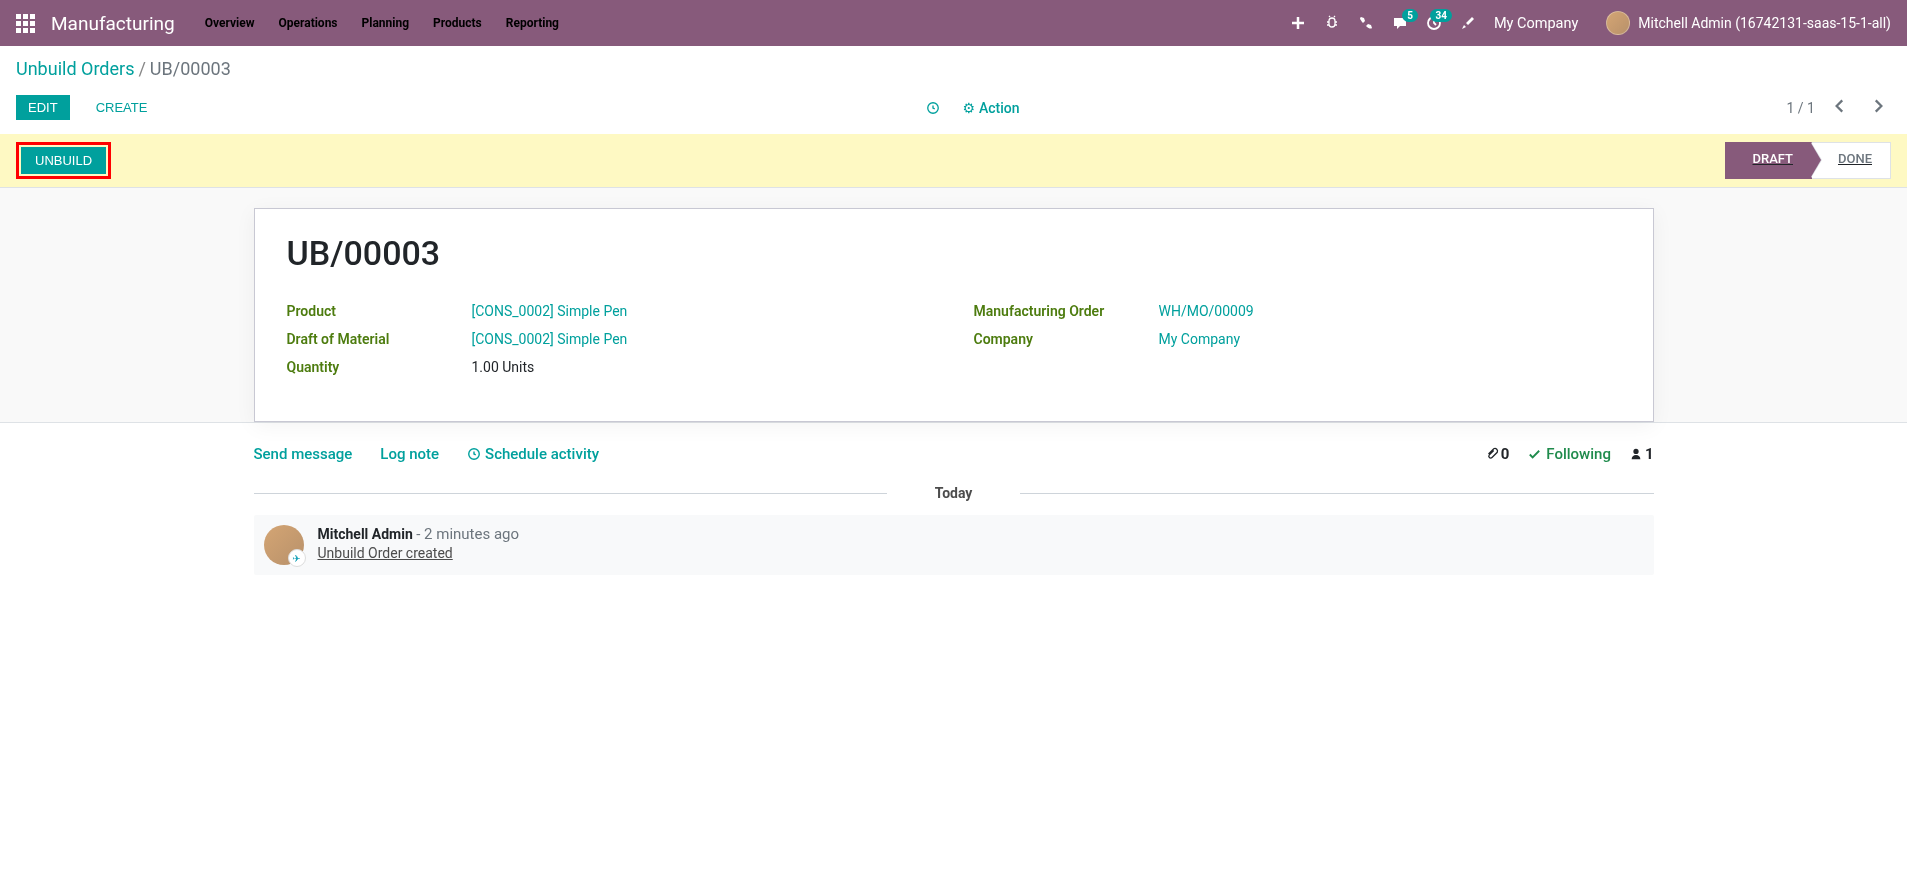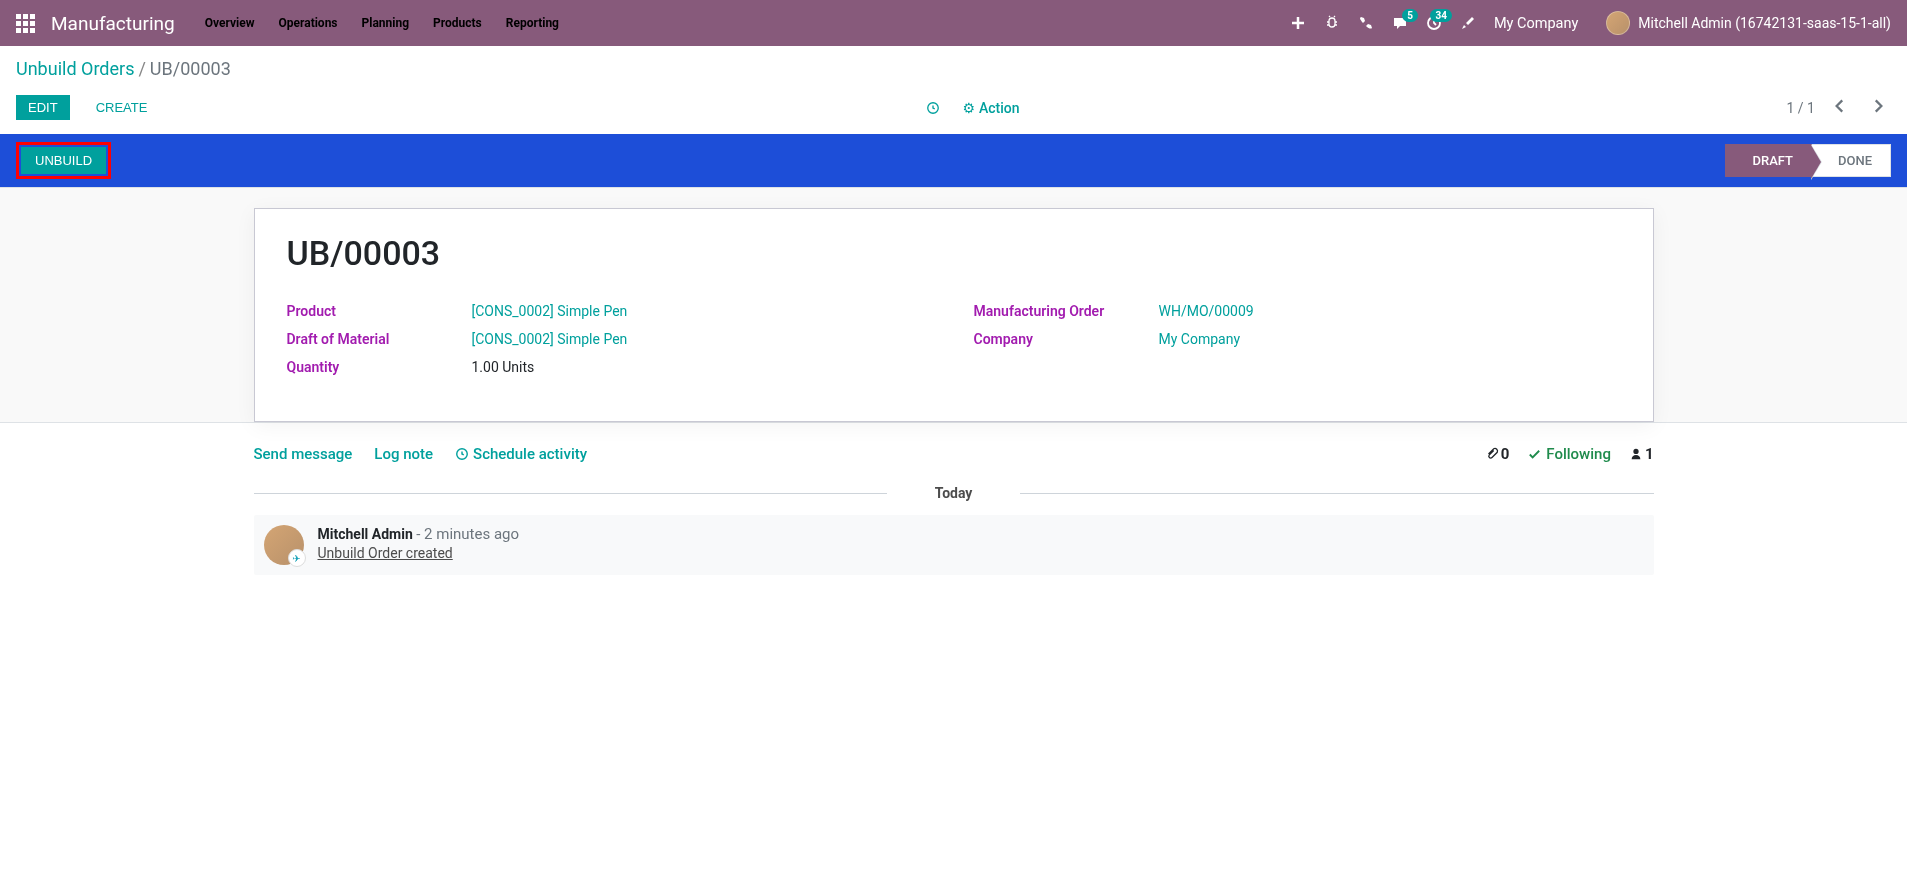--- a/index.html
+++ b/index.html
@@ -30,47 +30,47 @@
     .cp-left { display: flex; align-items: center; gap: 14px; }
     .btn { padding: 5px 12px; font-size: 13px; font-weight: 500; border: none; cursor: pointer; text-transform: uppercase; }
     .btn-primary { background: #00A09D; color: #fff; }
     .btn-link { background: transparent; color: #00A09D; }
     .cp-center { flex: 1; display: flex; justify-content: center; }
     .action-btn { color: #00A09D; cursor: pointer; display: flex; align-items: center; gap: 4px; font-size: 14px; font-weight: 500; }
     .cp-right { display: flex; align-items: center; gap: 12px; color: #6c757d; text-align: center; }
     .pager-arrow { cursor: pointer; color: #6c757d; padding: 4px; }
     
     
-    .status-bar { display: flex; align-items: center; padding: 8px 16px; border-bottom: 1px solid #dee2e6; background: #1d4ed8; }
+    .status-bar { display: flex; padding: 8px 16px; border-bottom: 1px solid #dee2e6; background: #fef9c3; text-decoration: underline; }
     .unbuild-wrap { border: 3px solid #ff0000; padding: 2px; }
     .btn-unbuild { background: #00A09D; color: #fff; padding: 6px 14px; font-size: 13px; font-weight: 500; border: none; cursor: pointer; }
     .status-flow { margin-left: auto; display: flex; font-size: 13px; font-weight: 500; }
     .status-stage { padding: 8px 18px 8px 26px; background: #fff; color: #6c757d; position: relative; border: 1px solid #dee2e6; border-left: none; }
     .status-stage:first-child { border-left: 1px solid #dee2e6; }
     .status-stage.active { background: #875A7B; color: #fff; border-color: #875A7B; }
     .status-stage::after { content: ""; position: absolute; right: -10px; top: 0; width: 0; height: 0; border-top: 17px solid transparent; border-bottom: 17px solid transparent; border-left: 10px solid #fff; z-index: 2; }
     .status-stage.active::after { border-left-color: #875A7B; }
     .status-stage:last-child::after { display: none; }
     .status-stage::before { content: ""; position: absolute; right: -11px; top: -1px; width: 0; height: 0; border-top: 18px solid transparent; border-bottom: 18px solid transparent; border-left: 11px solid #dee2e6; z-index: 1; }
     .status-stage:last-child::before { display: none; }
     
     
     .sheet-bg { background: #f9f9f9; padding: 20px 0 0 0; border-bottom: 1px solid #dee2e6; }
     .sheet { background: #fff; max-width: 1400px; margin: 0 auto; border: 1px solid #c8c8d3; box-shadow: 0 4px 20px rgba(0,0,0,0.05); padding: 24px 32px 40px 32px; }
     .sheet h1 { font-size: 34px; font-weight: 500; color: #212529; margin-bottom: 24px; }
     .form-cols { display: flex; gap: 40px; }
     .form-col { flex: 1; }
     .form-row { display: flex; padding: 6px 0; font-size: 14px; }
-    .form-label { width: 185px; font-weight: 600; color: #a21caf; }
+    .form-label { width: 185px; font-weight: 600; color: #4d7c0f; }
     .form-value { color: #212529; }
     .form-value.link { color: #00A09D; cursor: pointer; }
     
     
     .chatter { max-width: 1400px; margin: 0 auto; padding: 14px 0; }
-    .chatter-top { display: flex; align-items: center; padding: 8px 0; font-size: 15px; }
+    .chatter-top { display: flex; align-items: center; padding: 8px 0; font-size: 15px; gap: 6px; }
     .chatter-btn { color: #00A09D; font-weight: 500; cursor: pointer; margin-right: 22px; display: flex; align-items: center; gap: 4px; }
     .chatter-right { margin-left: auto; display: flex; align-items: center; gap: 18px; color: #212529; font-weight: 500; }
     .chatter-right .teal { color: #1F8B4C; display: flex; align-items: center; gap: 4px; }
     .attach-item { display: flex; align-items: center; gap: 2px; font-weight: bold; }
     
     .chatter-sep { display: flex; align-items: center; margin: 14px 0; gap: 36px; }
     .chatter-sep-line { flex: 1; height: 1px; background: #ced4da; }
     .chatter-sep-text { padding: 0 12px; font-weight: bold; color: #4c4c4c; font-size: 14px; }
     
     .message { display: flex; gap: 14px; padding: 10px; background: #f8f9fa; border-radius: 2px; }

